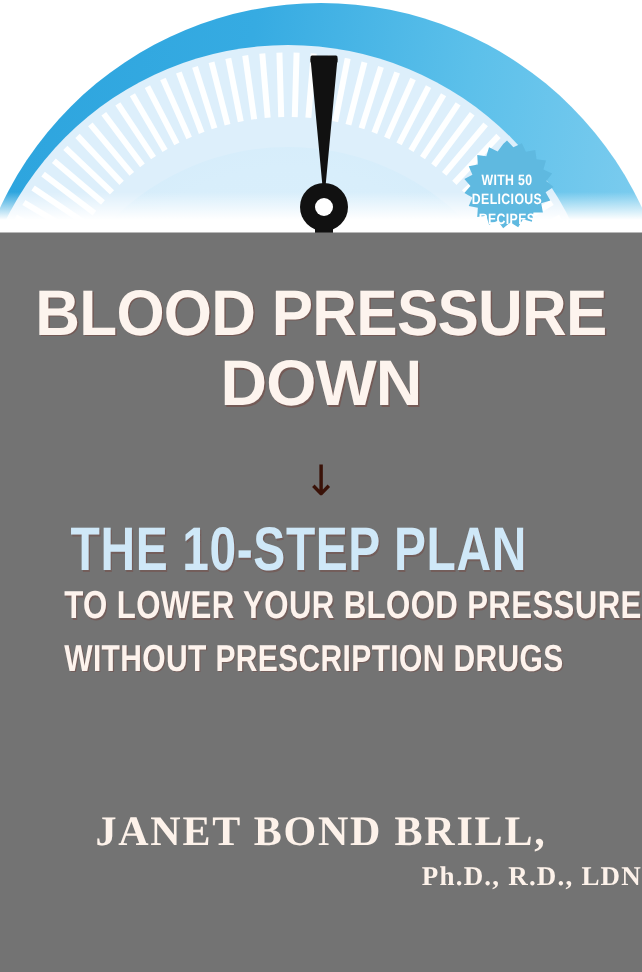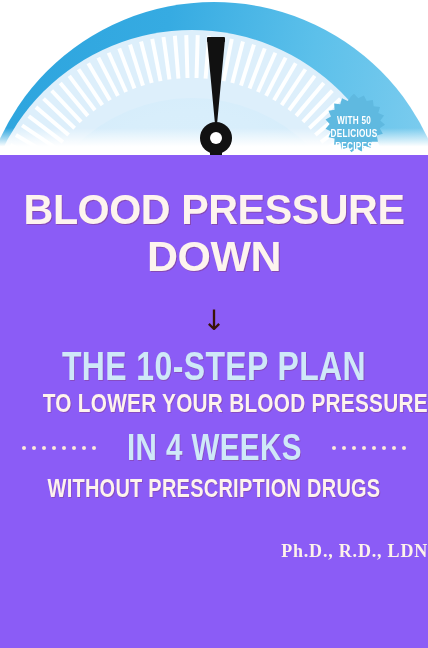--- a/index.html
+++ b/index.html
@@ -126,21 +126,21 @@
     left: 210px;
     top: 147px;
     width: 12px;
     height: 22px;
     background: #111111;
   }
 
   
   .badge {
     position: absolute;
-    left: 313px;
+    left: 297px;
     top: 92px;
     width: 82px;
     height: 82px;
   }
   .badge svg {
     display: block;
   }
   .badge-text {
     position: absolute;
     left: 0;
@@ -161,21 +161,21 @@
     transform: scaleX(0.82);
   }
 
   
   .red-panel {
     position: absolute;
     left: 0;
     top: 155px;
     width: 428px;
     height: 493px;
-    background: #8b5cf6;
+    background: #737373;
   }
 
   
   .title-block {
     position: absolute;
     left: 0;
     top: 31px;
     width: 428px;
     text-align: center;
   }
@@ -209,21 +209,21 @@
     line-height: 28px;
     font-family: "DejaVu Sans", sans-serif;
   }
 
   
   .sub-block {
     position: absolute;
     left: 0;
     top: 190px;
     width: 428px;
-    text-align: center;
+    text-align: left;
   }
   .cond {
     font-family: "Liberation Sans Narrow", "Liberation Sans", sans-serif;
     font-weight: 700;
     display: block;
     white-space: nowrap;
   }
   .sub-l1 {
     font-size: 41px;
     line-height: 43px;
@@ -410,44 +410,22 @@
     <div class="title-block">
       <div class="title-line1">BLOOD PRESSURE</div>
       <div class="title-line2">DOWN</div>
     </div>
 
     <div class="arrow-down">↓</div>
 
     <div class="sub-block">
       <span class="cond sub-l1">THE 10-STEP PLAN</span>
       <span class="cond sub-l2">TO LOWER YOUR BLOOD PRESSURE</span>
-      <div class="sub-l3-row">
-        <span class="dots" id="dots-left">
-            <i></i>
-            <i></i>
-            <i></i>
-            <i></i>
-            <i></i>
-            <i></i>
-            <i></i>
-            <i></i>
-          </span>
-        <span class="cond sub-l3">IN 4 WEEKS</span>
-        <span class="dots" id="dots-right">
-            <i></i>
-            <i></i>
-            <i></i>
-            <i></i>
-            <i></i>
-            <i></i>
-            <i></i>
-            <i></i>
-          </span>
-      </div>
       <span class="cond sub-l4">WITHOUT PRESCRIPTION DRUGS</span>
     </div>
 
     <div class="author-block">
+      <div class="author-name">JANET BOND BRILL,</div>
       <div class="author-creds">Ph.D., R.D., LDN</div>
     </div>
 
   </div>
 </div>
 
 </body></html>

